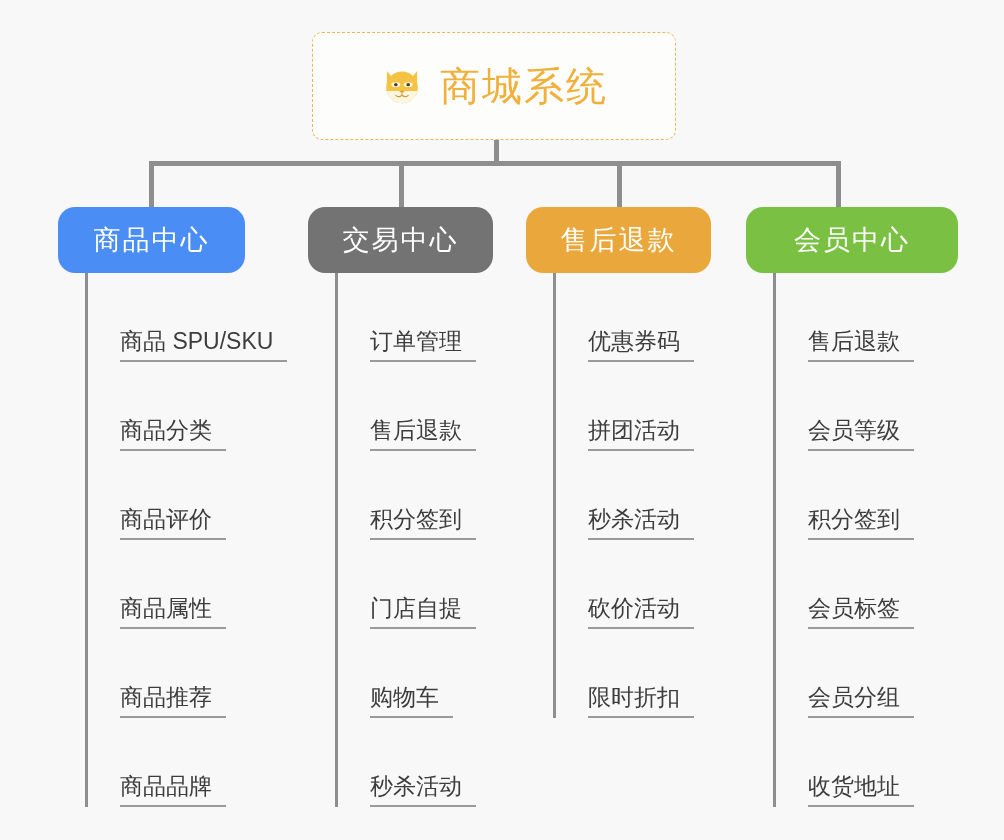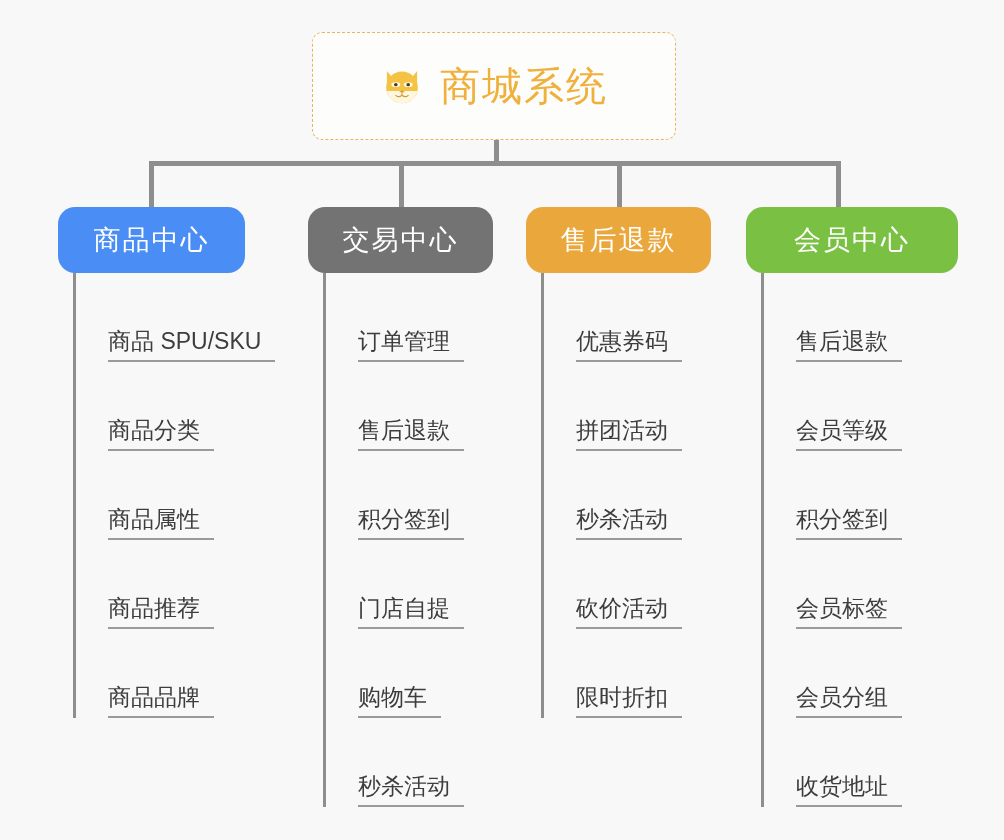--- a/index.html
+++ b/index.html
@@ -90,21 +90,21 @@
     justify-content: center;
     color: #ffffff;
     font-size: 27px;
     letter-spacing: 2px;
     white-space: nowrap;
   }
 
   
   .branch-body {
     position: relative;
-    margin-left: 15px;
+    margin-left: 27px;
     padding-left: 0;
     border-left: 3px solid #8e8e8e;
   }
   .leaf {
     position: relative;
     height: 89px;
     box-sizing: border-box;
     display: flex;
     align-items: flex-end;
     padding-left: 32px;
@@ -167,20 +167,23 @@
   <div class="branch branch-1">
     <div class="branch-header">商品中心</div>
     <div class="branch-body">
       <div class="leaf">
           <span class="leaf-label">商品 SPU/SKU</span>
         </div>
       <div class="leaf">
           <span class="leaf-label">商品分类</span>
         </div>
       <div class="leaf">
+          <span class="leaf-label">商品评价</span>
+        </div>
+      <div class="leaf">
           <span class="leaf-label">商品属性</span>
         </div>
       <div class="leaf">
           <span class="leaf-label">商品推荐</span>
         </div>
       <div class="leaf">
           <span class="leaf-label">商品品牌</span>
         </div>
     </div>
   </div>

